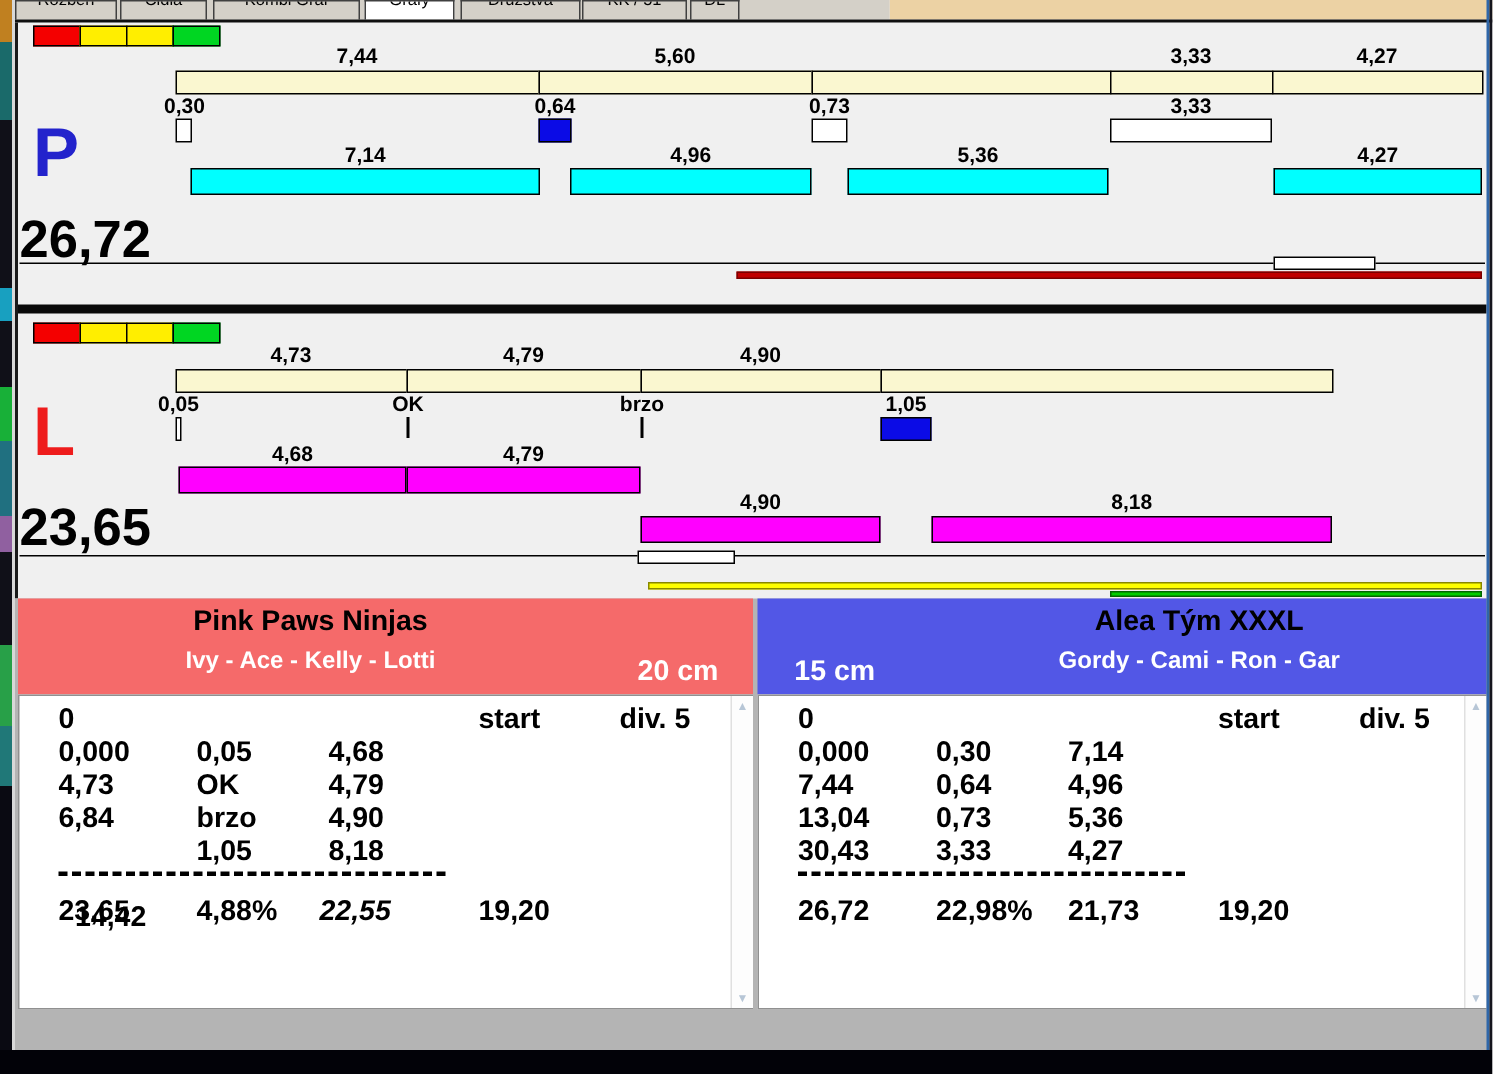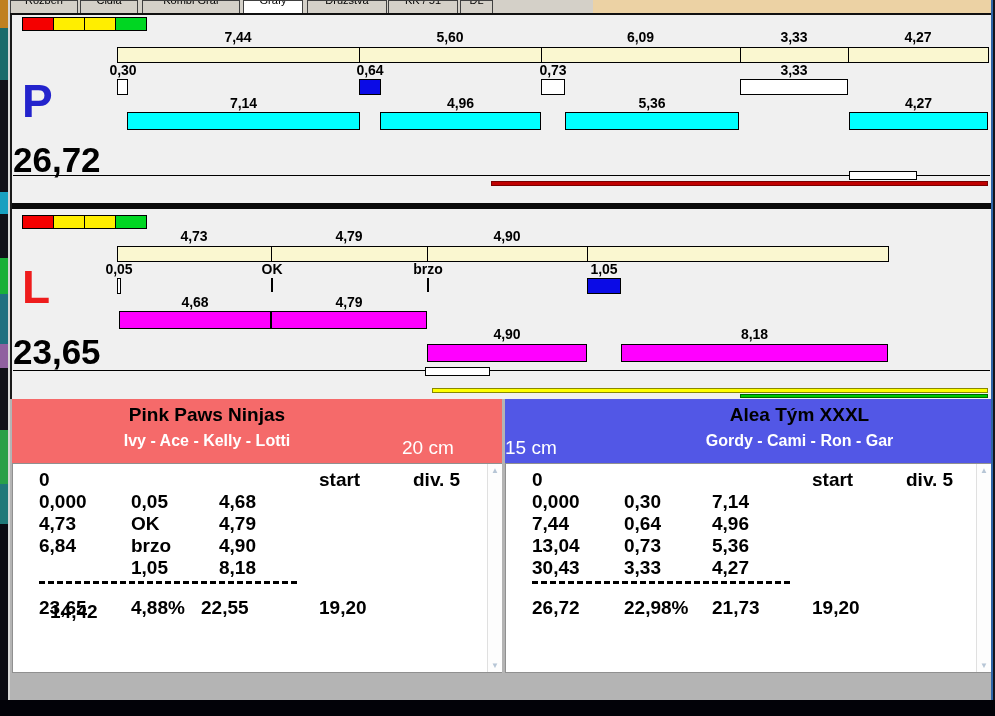--- a/index.html
+++ b/index.html
@@ -6,21 +6,21 @@
   html,body{width:995px;height:716px;overflow:hidden}
   body{font-family:"Liberation Sans",sans-serif;background:#f0f0f0;position:relative}
   .abs{position:absolute}
   #screen{position:absolute;left:0;top:0;width:995px;height:716px;background:#f0f0f0}
   .tab{background:#d4d0c8;border:1px solid #404040;border-bottom:none;overflow:hidden;position:absolute}
   .tab span{position:absolute;top:-7px;left:0;width:100%;text-align:center;font-size:11px;color:#000;white-space:nowrap}
   .tab.active{background:#ffffff;z-index:2}
   .bar-label{font-size:14px;font-weight:bold;color:#000;text-align:center;white-space:nowrap;line-height:15px}
   .tname{font-size:19px;font-weight:bold;color:#000;text-align:center;white-space:nowrap}
   .tmem{font-size:16px;font-weight:bold;color:#fff;text-align:center;white-space:nowrap}
-  .theight{font-size:19px;font-weight:normal;color:#fff;white-space:nowrap}
+  .theight{font-size:19px;font-weight:bold;color:#fff;text-align:center;white-space:nowrap}
   .ttable{background:#fff;border:1px solid #909090}
   .tcell{font-size:19px;font-weight:bold;color:#000;white-space:nowrap;line-height:22px}
   .sb{background:#fdfdfd;border-left:1px solid #e0e0e0}
   .sbarrow{position:absolute;left:0;width:100%;text-align:center;font-size:8px;color:#b7c6d6}
   .sbarrow.up{top:2px}
   .sbarrow.down{bottom:2px}
   #timestamp-box{background:#ffffff;text-align:center;font-size:20px;line-height:33px;color:#000;white-space:nowrap;z-index:5}
 </style>
 </head>
 <body>
@@ -99,21 +99,21 @@
         <div class="abs tcell" style="left: 206px; top: 49px;">4,79</div>
         <div class="abs tcell" style="left: 26px; top: 71px;">6,84</div>
         <div class="abs tcell" style="left: 118px; top: 71px;">brzo</div>
         <div class="abs tcell" style="left: 206px; top: 71px;">4,90</div>
         <div class="abs tcell" style="left: 37px; top: 93px; margin-top: 44px;">14,42</div>
         <div class="abs tcell" style="left: 118px; top: 93px;">1,05</div>
         <div class="abs tcell" style="left: 206px; top: 93px;">8,18</div>
         <div class="abs" style="left: 26px; top: 117px; width: 258px; height: 0px; border-top: 3px dashed rgb(0, 0, 0);"></div>
         <div class="abs tcell" style="left: 26px; top: 133px;">23,65</div>
         <div class="abs tcell" style="left: 118px; top: 133px;">4,88%</div>
-        <div class="abs tcell" style="left: 188px; top: 133px;">22,55</div>
+        <div class="abs tcell" style="left: 200px; top: 133px; font-style: italic;">22,55</div>
         <div class="abs tcell" style="left: 306px; top: 133px;">19,20</div>
       </div>
   </div>
 
   <div class="abs" style="left:505px;top:399px;width:486px;height:277px">
     <div class="abs" style="left:0;top:0;width:486px;height:64px;background:#5257e6">
       <div class="abs tmem" style="left:103px;top:33px;width:383px">Gordy - Cami - Ron - Gar</div>
       <div class="abs tname" style="left:103px;top:5px;width:383px">Alea Tým XXXL</div>
       <div class="abs theight" style="left:0;top:38px;width:103px">15 cm</div>
     </div>
@@ -153,21 +153,20 @@
 
 <div class="abs" style="left: 22px; top: 17px; width: 32px; height: 14px; background: rgb(244, 0, 0); border: 1px solid rgb(0, 0, 0);"></div>
     <div class="abs" style="left: 53px; top: 17px; width: 32px; height: 14px; background: rgb(255, 238, 0); border: 1px solid rgb(0, 0, 0);"></div>
     <div class="abs" style="left: 84px; top: 17px; width: 32px; height: 14px; background: rgb(255, 238, 0); border: 1px solid rgb(0, 0, 0);"></div>
     <div class="abs" style="left: 115px; top: 17px; width: 32px; height: 14px; background: rgb(0, 214, 34); border: 1px solid rgb(0, 0, 0);"></div>
     <div class="abs" style="left: 22px; top: 78px; font-size: 46px; font-weight: bold; color: rgb(35, 35, 204); line-height: 46px;">P</div>
     <div class="abs bar-label" style="left: 117px; top: 30px; width: 242px; height: 15px;">7,44</div>
     <div class="abs" style="left: 117px; top: 47px; width: 243px; height: 16px; background: rgb(250, 247, 208); border: 1px solid rgb(0, 0, 0);"></div>
     <div class="abs bar-label" style="left: 359px; top: 30px; width: 182px; height: 15px;">5,60</div>
     <div class="abs" style="left: 359px; top: 47px; width: 183px; height: 16px; background: rgb(250, 247, 208); border: 1px solid rgb(0, 0, 0);"></div>
-    <div class="abs bar-label" style="left: 541px; top: 30px; width: 199px; height: 15px;">6,09</div>
     <div class="abs" style="left: 541px; top: 47px; width: 200px; height: 16px; background: rgb(250, 247, 208); border: 1px solid rgb(0, 0, 0);"></div>
     <div class="abs bar-label" style="left: 740px; top: 30px; width: 108px; height: 15px;">3,33</div>
     <div class="abs" style="left: 740px; top: 47px; width: 109px; height: 16px; background: rgb(250, 247, 208); border: 1px solid rgb(0, 0, 0);"></div>
     <div class="abs bar-label" style="left: 848px; top: 30px; width: 140px; height: 15px;">4,27</div>
     <div class="abs" style="left: 848px; top: 47px; width: 141px; height: 16px; background: rgb(250, 247, 208); border: 1px solid rgb(0, 0, 0);"></div>
     <div class="abs bar-label" style="left: 91px; top: 63px; width: 64px; height: 15px;">0,30</div>
     <div class="abs" style="left: 117px; top: 79px; width: 11px; height: 16px; background: rgb(255, 255, 255); border: 1px solid rgb(0, 0, 0);"></div>
     <div class="abs bar-label" style="left: 338px; top: 63px; width: 64px; height: 15px;">0,64</div>
     <div class="abs" style="left: 359px; top: 79px; width: 22px; height: 16px; background: rgb(11, 11, 230); border: 1px solid rgb(0, 0, 0);"></div>
     <div class="abs bar-label" style="left: 521px; top: 63px; width: 64px; height: 15px;">0,73</div>

